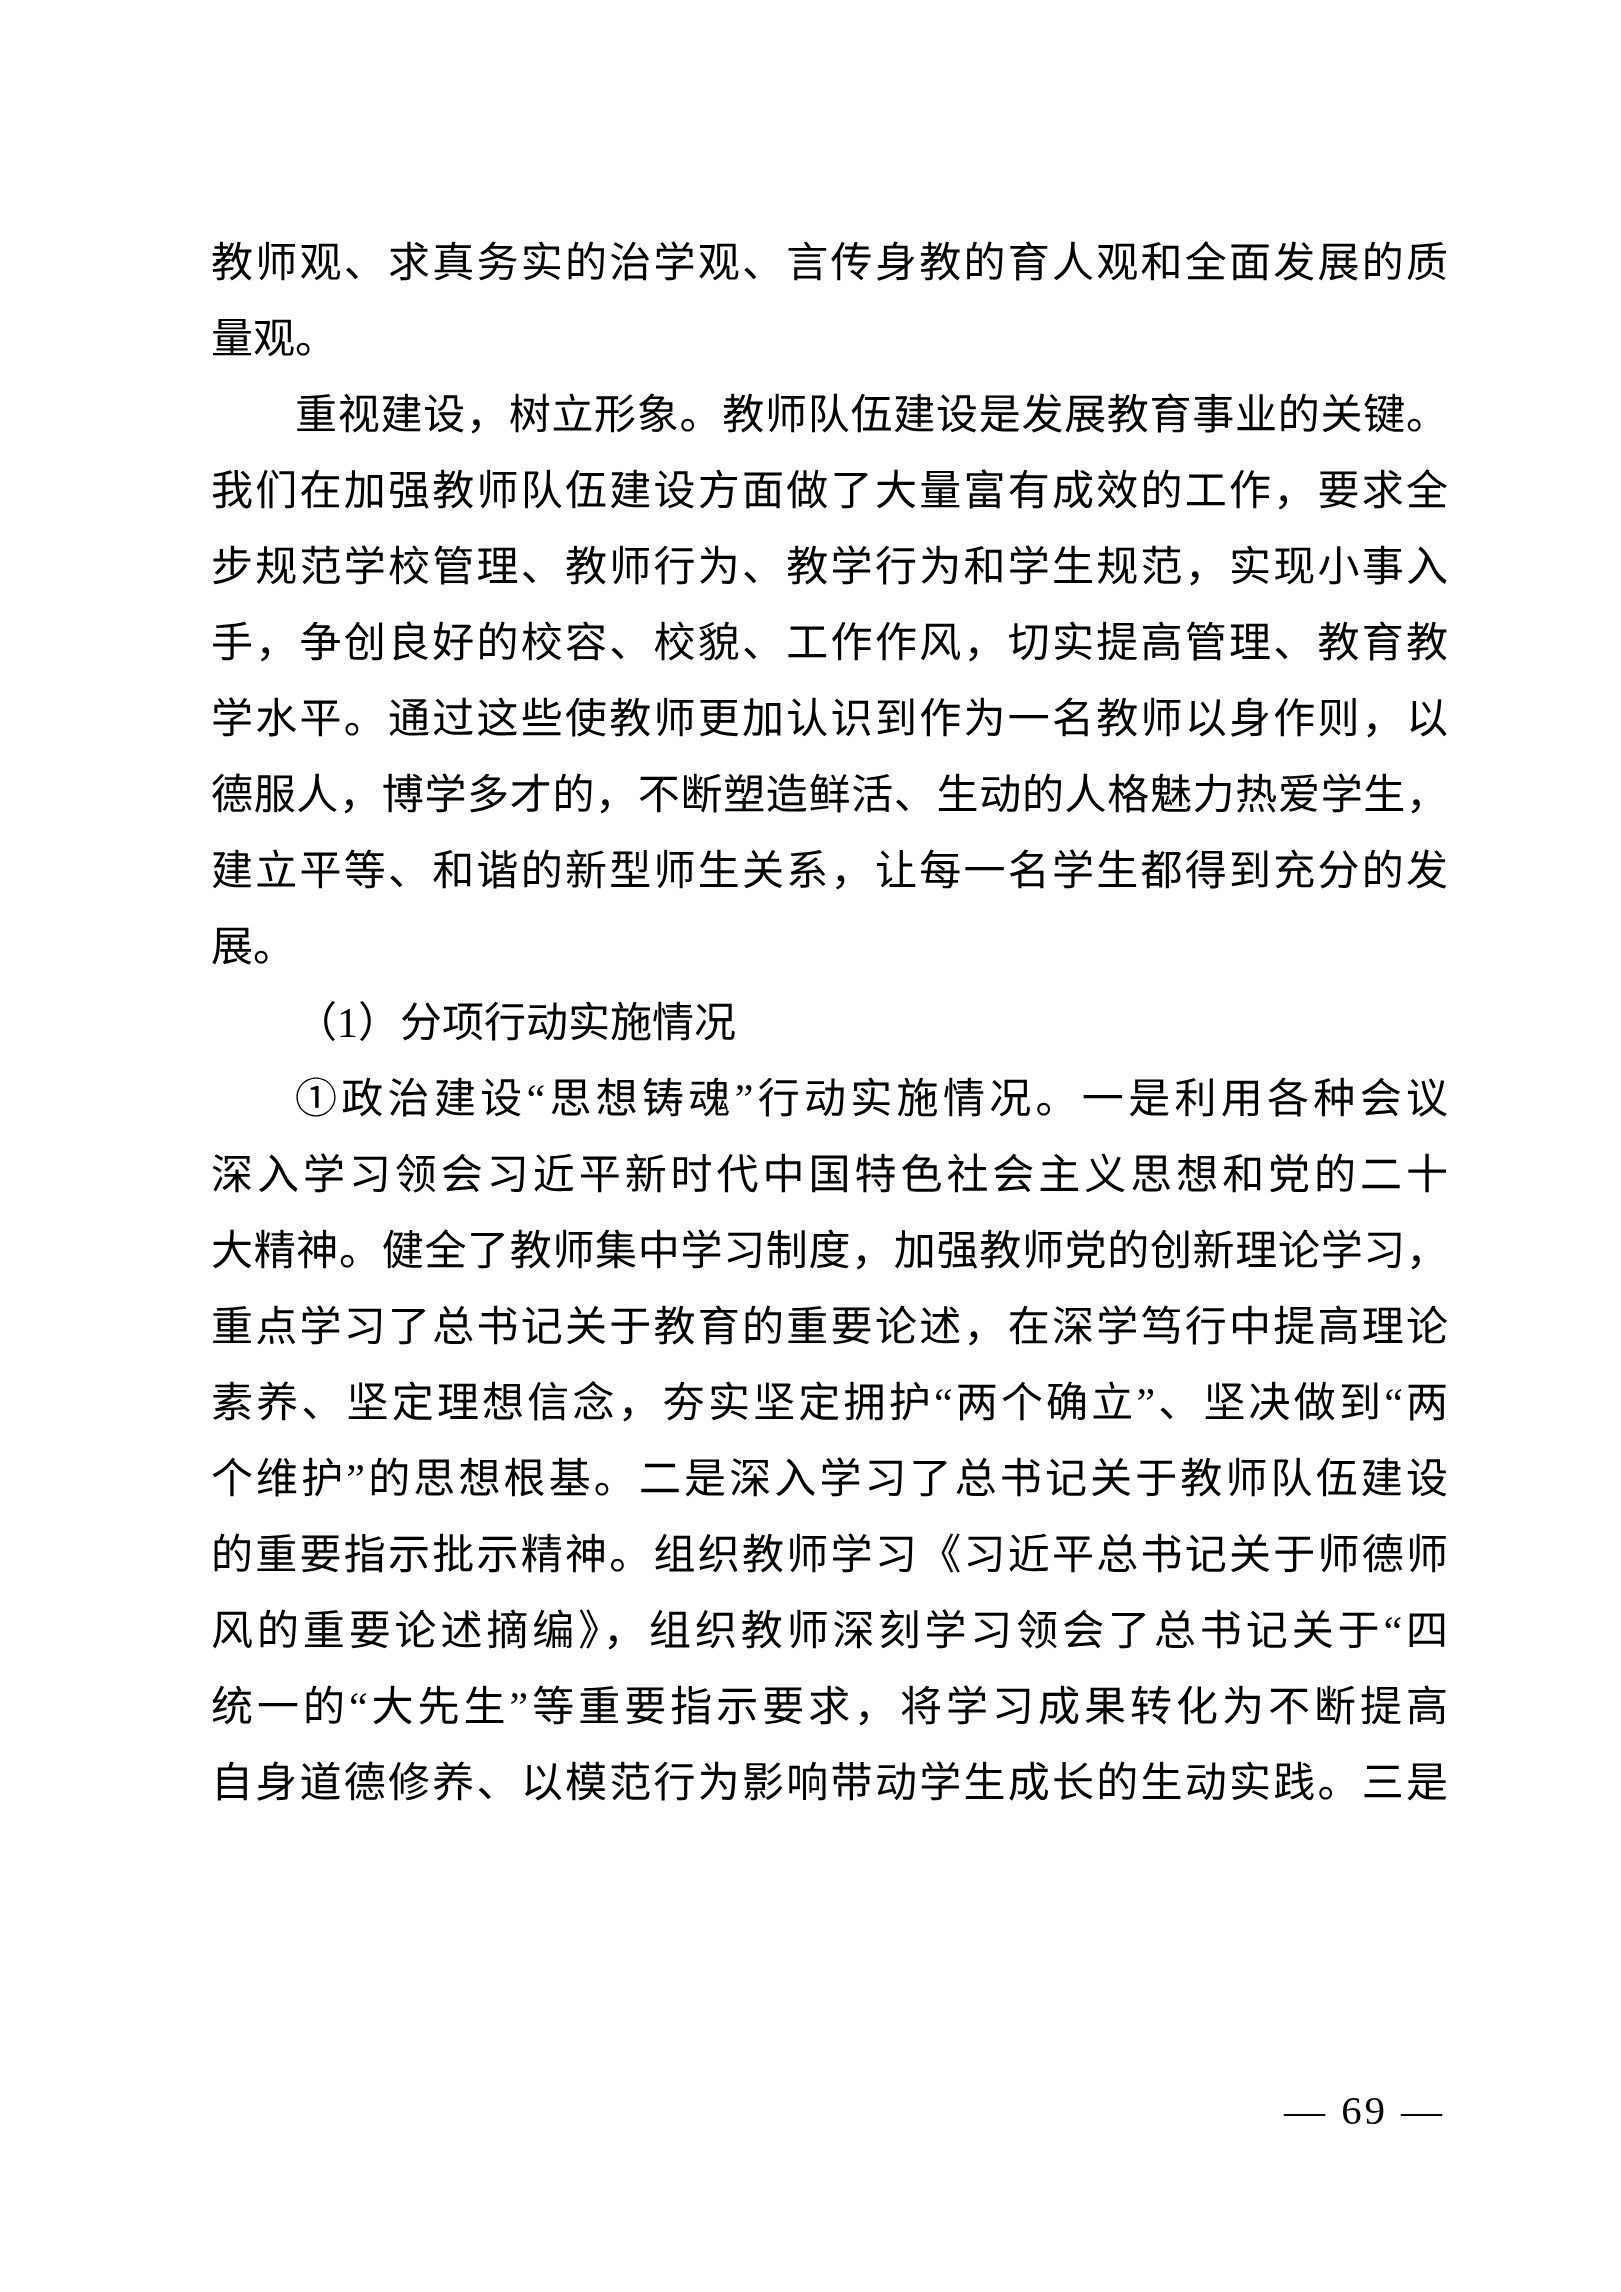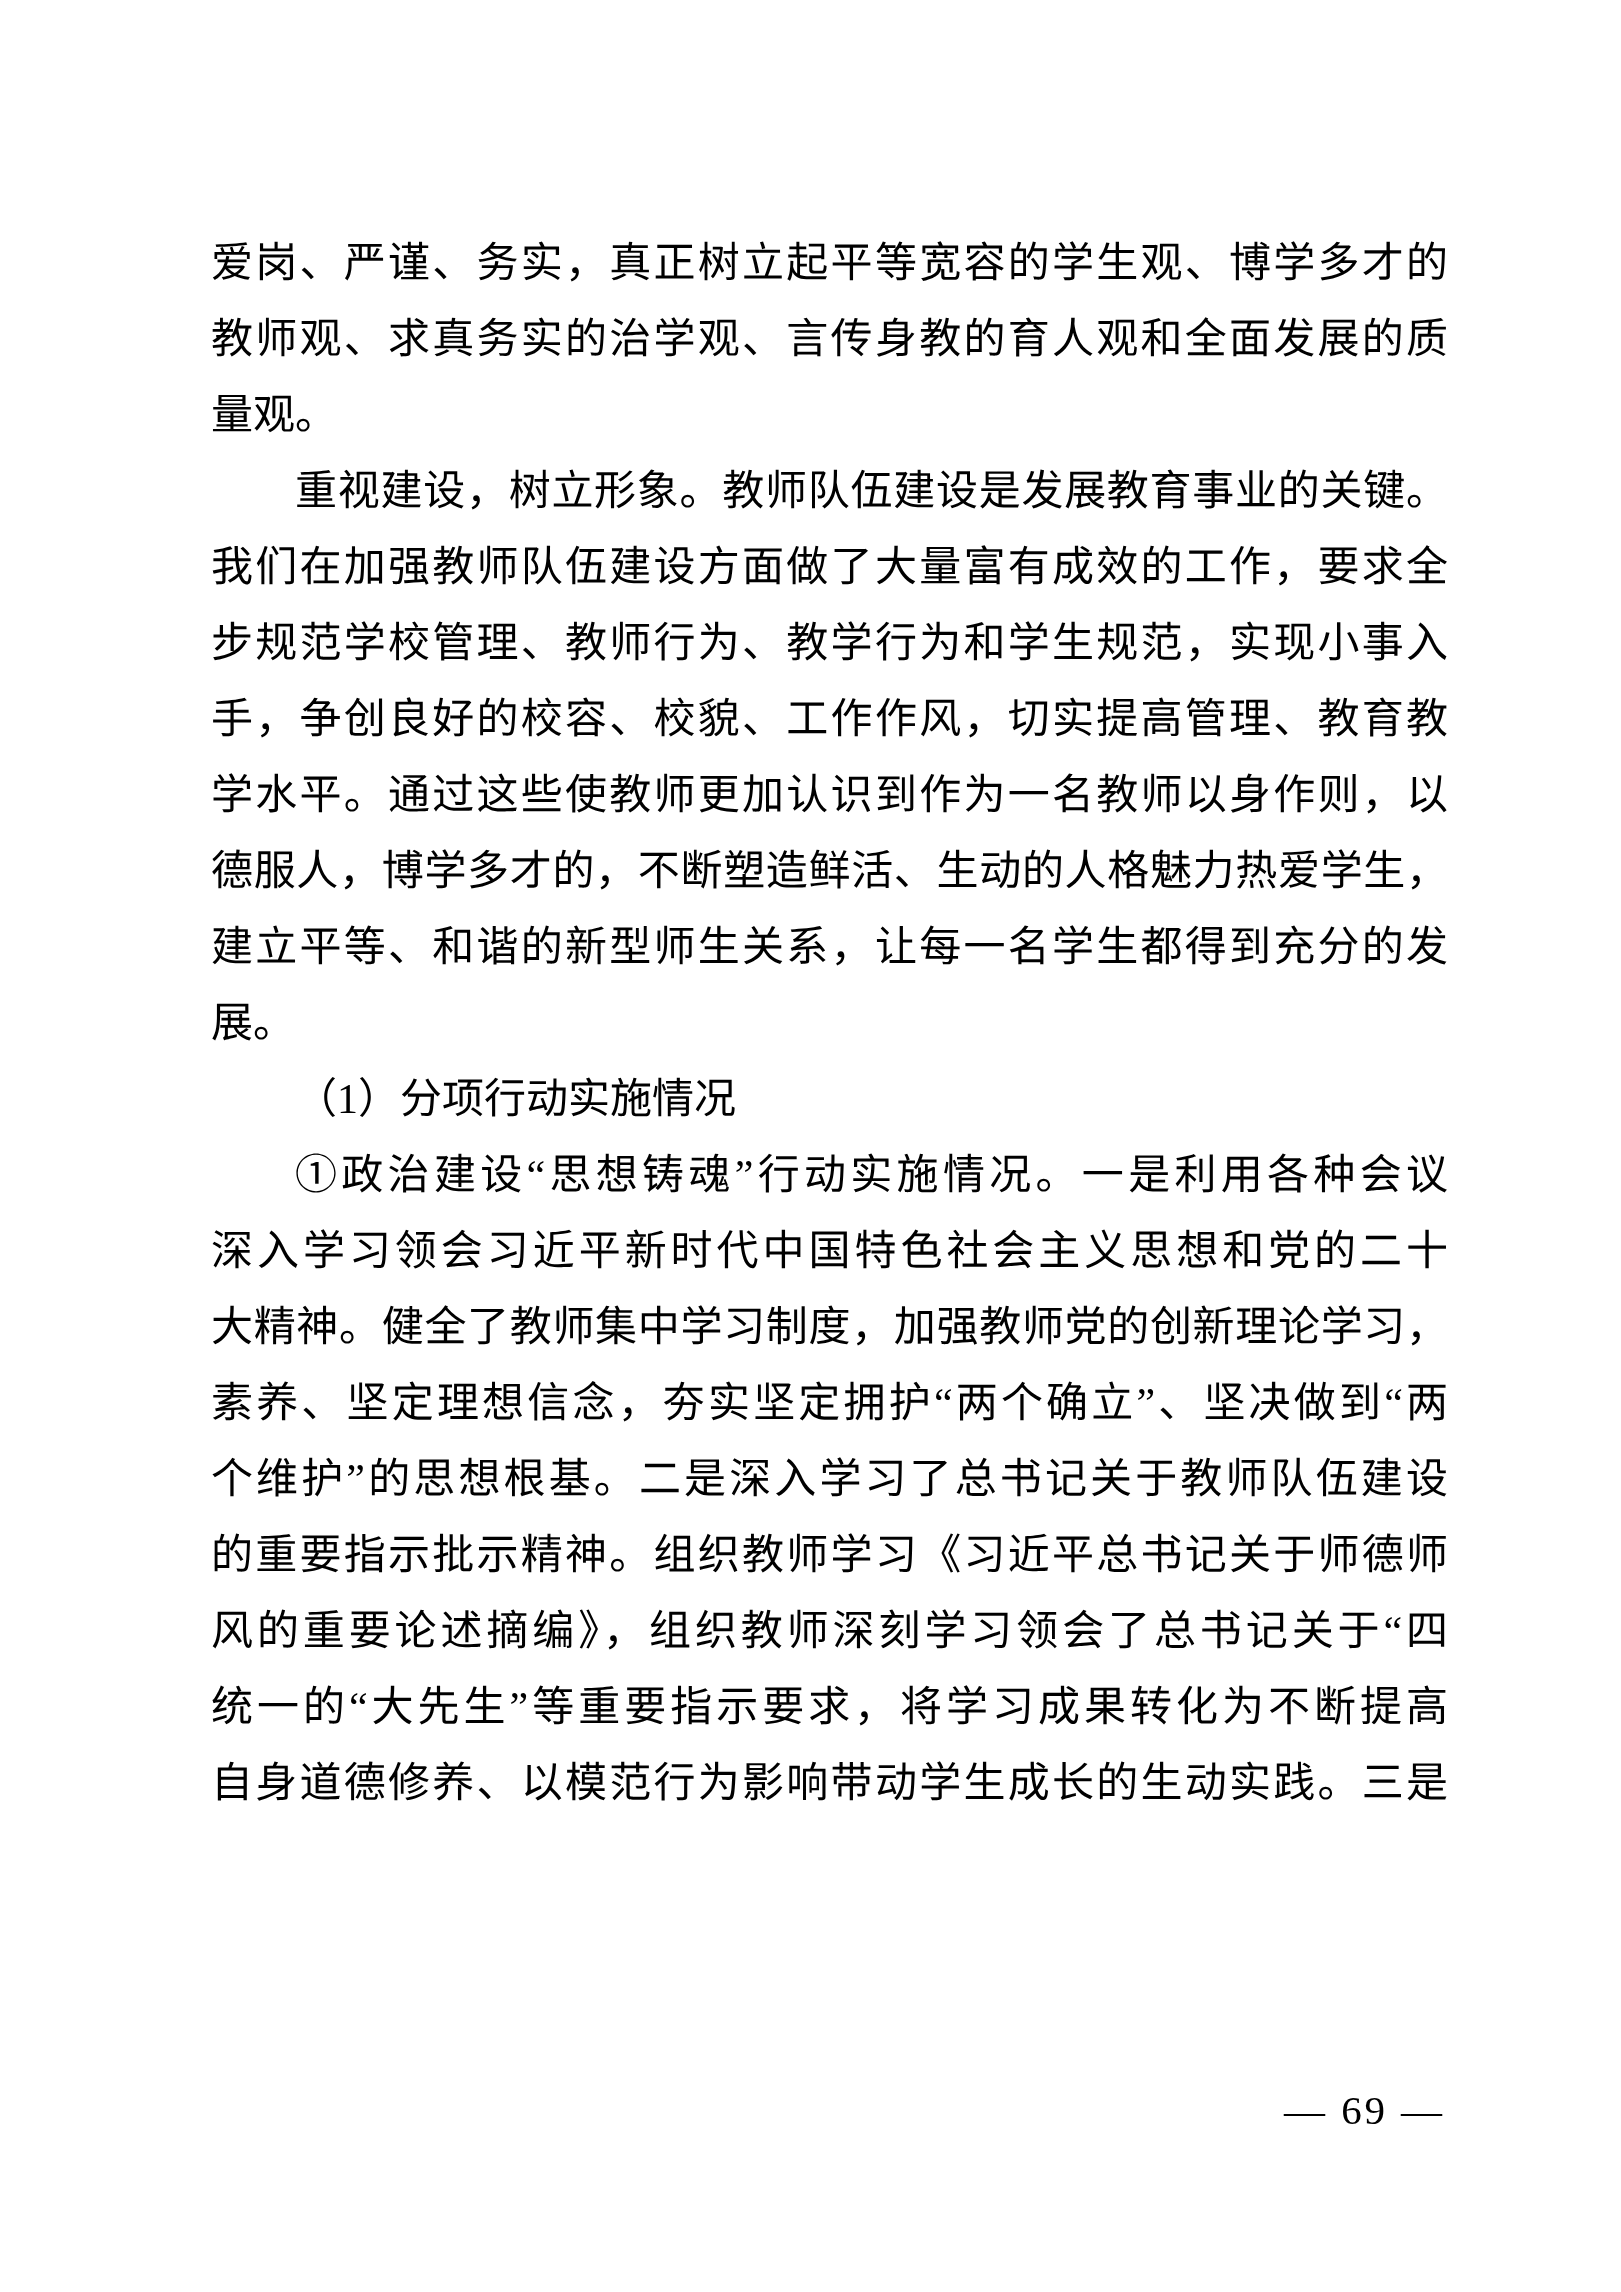--- a/index.html
+++ b/index.html
@@ -54,35 +54,35 @@
     letter-spacing: 2.9px;
     text-align: center;
     font-weight: 500;
   }
 </style>
 </head>
 <body>
 
 <div class="page">
   <div class="text-block" id="doc-body">
-      <div class="line j">爱岗、严谨、务实，真正树立起平等宽容的学生观、博学多才的</div>
       <div class="line j">教师观、求真务实的治学观、言传身教的育人观和全面发展的质</div>
       <div class="line l">量观。</div>
       <div class="line j i">重视建设，树立形象。教师队伍建设是发展教育事业的关键。</div>
       <div class="line j">我们在加强教师队伍建设方面做了大量富有成效的工作，要求全</div>
       <div class="line j">步规范学校管理、教师行为、教学行为和学生规范，实现小事入</div>
       <div class="line j">手，争创良好的校容、校貌、工作作风，切实提高管理、教育教</div>
       <div class="line j">学水平。通过这些使教师更加认识到作为一名教师以身作则，以</div>
       <div class="line j">德服人，博学多才的，不断塑造鲜活、生动的人格魅力热爱学生，</div>
       <div class="line j">建立平等、和谐的新型师生关系，让每一名学生都得到充分的发</div>
       <div class="line l">展。</div>
       <div class="line l i">（1）分项行动实施情况</div>
       <div class="line j i">①政治建设“思想铸魂”行动实施情况。一是利用各种会议</div>
       <div class="line j">深入学习领会习近平新时代中国特色社会主义思想和党的二十</div>
       <div class="line j">大精神。健全了教师集中学习制度，加强教师党的创新理论学习，</div>
+      <div class="line j">重点学习了总书记关于教育的重要论述，在深学笃行中提高理论</div>
       <div class="line j">素养、坚定理想信念，夯实坚定拥护“两个确立”、坚决做到“两</div>
       <div class="line j">个维护”的思想根基。二是深入学习了总书记关于教师队伍建设</div>
       <div class="line j">的重要指示批示精神。组织教师学习《习近平总书记关于师德师</div>
       <div class="line j">风的重要论述摘编》，组织教师深刻学习领会了总书记关于“四</div>
       <div class="line j">统一的“大先生”等重要指示要求，将学习成果转化为不断提高</div>
       <div class="line j">自身道德修养、以模范行为影响带动学生成长的生动实践。三是</div>
     </div>
   <div class="page-number">— 69 —</div>
 </div>
 

